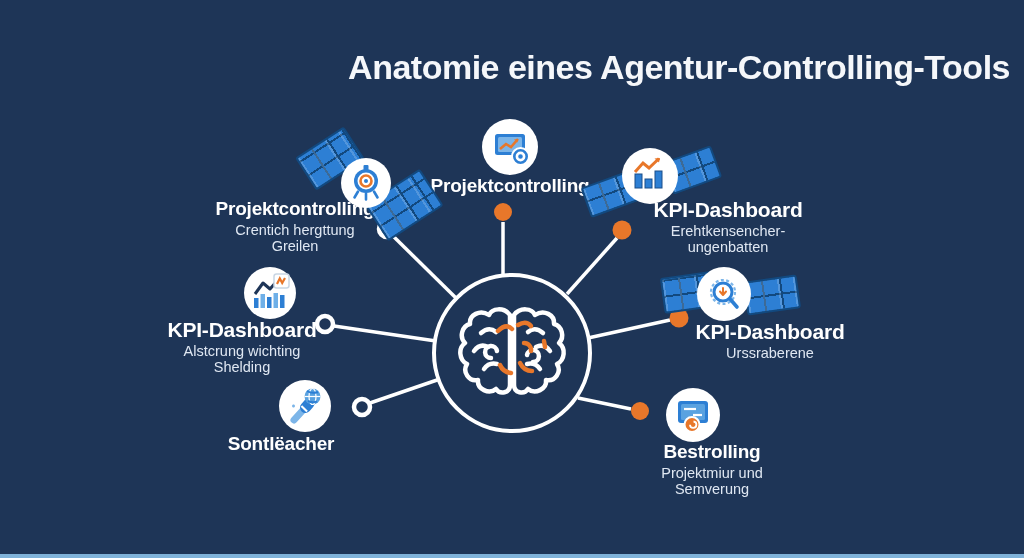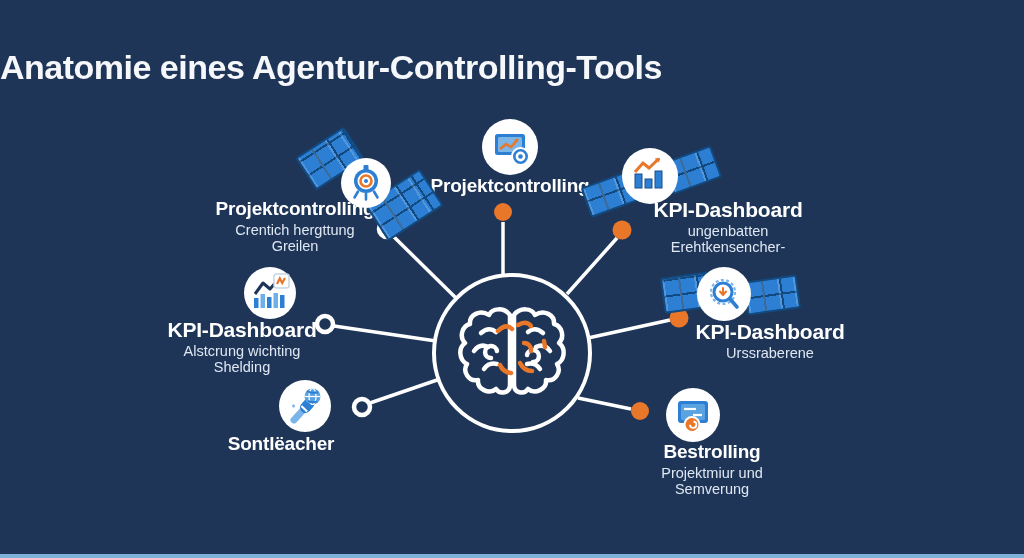--- a/index.html
+++ b/index.html
@@ -4,21 +4,21 @@
 <style>
   html,body{margin:0;padding:0;}
   body{
     width:1024px;height:558px;position:relative;overflow:hidden;
     background:#1E3557;
     font-family:"Liberation Sans","DejaVu Sans",sans-serif;
     -webkit-font-smoothing:antialiased;
   }
   .stage{position:absolute;inset:0;}
   .title{
-    position:absolute;left:0;top:48px;width:1010px;text-align:left;
+    position:absolute;left:0;top:48px;width:1010px;text-align:right;
     color:#F5F7FA;font-size:34px;font-weight:700;letter-spacing:-0.5px;
   }
   svg.layer{position:absolute;left:0;top:0;}
   .node-text{position:absolute;width:240px;text-align:center;color:#fff;}
   .node-text .label{font-size:19px;font-weight:700;line-height:1.1;letter-spacing:-0.2px;}
   .node-text .label.lg{font-size:21px;text-align:center;}
   .node-text .sub{font-size:14.5px;color:#DFE7F2;line-height:1.12;margin-top:2px;}
   .node-text .sub span{display:block;}
   .icon-wrap{position:absolute;}
   .panel{
@@ -183,22 +183,22 @@
     <div class="label">Projektcontrolling</div>
     <div class="sub">
       <span>Crentich hergttung</span>
       <span>Greilen</span>
     </div>
   </div>
 
   <div class="node-text" style="left:608px;top:198px;">
     <div class="label lg">KPI-Dashboard</div>
     <div class="sub">
+      <span>Erehtkensencher-</span>
       <span>ungenbatten</span>
-      <span>Erehtkensencher-</span>
     </div>
   </div>
 
   <div class="node-text" style="left:122px;top:318px;">
     <div class="label lg">KPI-Dashboard</div>
     <div class="sub">
       <span>Alstcrung wichting</span>
       <span>Shelding</span>
     </div>
   </div>

